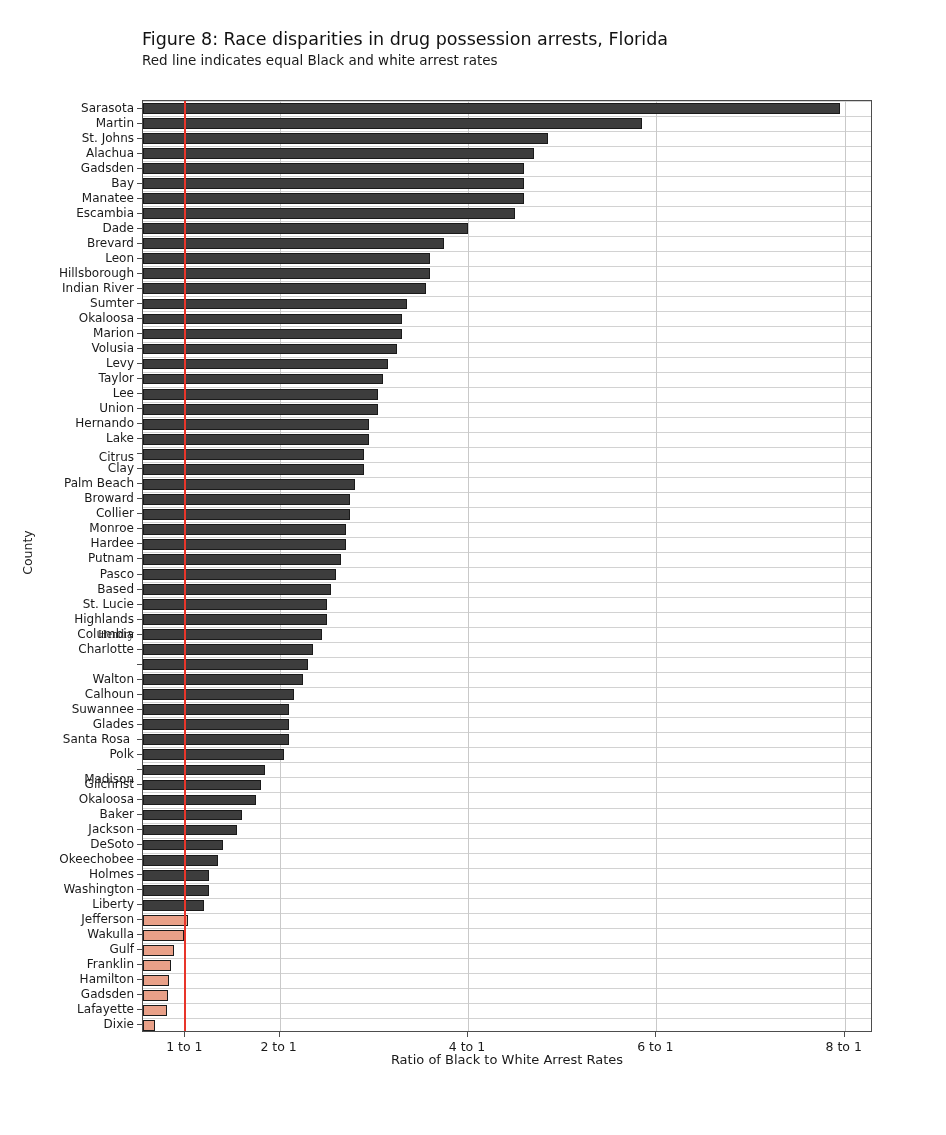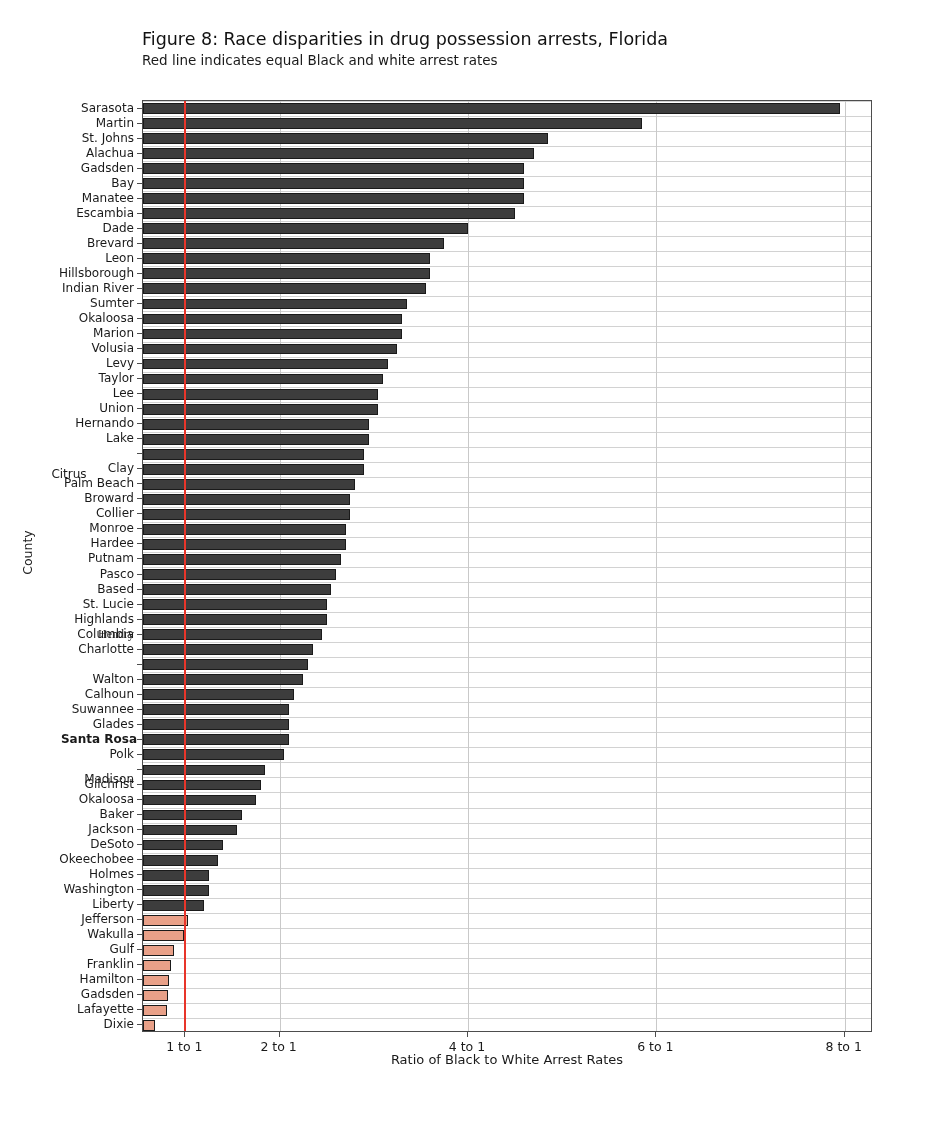--- a/index.html
+++ b/index.html
@@ -330,21 +330,21 @@
     <div class="ytick-label" style="width: 130px; left: 4px; top: 372.097px;">Taylor</div>
     <div class="ytick-mark" style="left: 137px; top: 378.097px;"></div>
     <div class="ytick-label" style="width: 130px; left: 4px; top: 387.129px;">Lee</div>
     <div class="ytick-mark" style="left: 137px; top: 393.129px;"></div>
     <div class="ytick-label" style="width: 130px; left: 4px; top: 402.161px;">Union</div>
     <div class="ytick-mark" style="left: 137px; top: 408.161px;"></div>
     <div class="ytick-label" style="width: 130px; left: 4px; top: 417.194px;">Hernando</div>
     <div class="ytick-mark" style="left: 137px; top: 423.194px;"></div>
     <div class="ytick-label" style="width: 130px; left: 4px; top: 432.226px;">Lake</div>
     <div class="ytick-mark" style="left: 137px; top: 438.226px;"></div>
-    <div class="ytick-label" style="width: 130px; left: 4px; top: 468px; text-align: center;">Citrus</div>
+    <div class="ytick-label" style="width: 130px; left: 4px; top: 451px;">Citrus</div>
     <div class="ytick-mark" style="left: 137px; top: 453.258px;"></div>
     <div class="ytick-label" style="width: 130px; left: 4px; top: 462.29px;">Clay</div>
     <div class="ytick-mark" style="left: 137px; top: 468.29px;"></div>
     <div class="ytick-label" style="width: 130px; left: 4px; top: 477.323px;">Palm Beach</div>
     <div class="ytick-mark" style="left: 137px; top: 483.323px;"></div>
     <div class="ytick-label" style="width: 130px; left: 4px; top: 492.355px;">Broward</div>
     <div class="ytick-mark" style="left: 137px; top: 498.355px;"></div>
     <div class="ytick-label" style="width: 130px; left: 4px; top: 507.387px;">Collier</div>
     <div class="ytick-mark" style="left: 137px; top: 513.387px;"></div>
     <div class="ytick-label" style="width: 130px; left: 4px; top: 522.419px;">Monroe</div>
@@ -368,21 +368,21 @@
     <div class="ytick-label" style="width: 130px; left: 4px; top: 628px; font-family: Liberation Serif, serif;">Hendry</div>
     <div class="ytick-mark" style="left: 137px; top: 663.71px;"></div>
     <div class="ytick-label" style="width: 130px; left: 4px; top: 672.742px;">Walton</div>
     <div class="ytick-mark" style="left: 137px; top: 678.742px;"></div>
     <div class="ytick-label" style="width: 130px; left: 4px; top: 687.774px;">Calhoun</div>
     <div class="ytick-mark" style="left: 137px; top: 693.774px;"></div>
     <div class="ytick-label" style="width: 130px; left: 4px; top: 702.806px;">Suwannee</div>
     <div class="ytick-mark" style="left: 137px; top: 708.806px;"></div>
     <div class="ytick-label" style="width: 130px; left: 4px; top: 717.839px;">Glades</div>
     <div class="ytick-mark" style="left: 137px; top: 723.839px;"></div>
-    <div class="ytick-label" style="width: 130px; left: 7px; top: 732.871px; font-weight: bold;">Santa Rosa</div>
+    <div class="ytick-label" style="width: 130px; left: 0; top: 732.871px;">Santa Rosa</div>
     <div class="ytick-mark" style="left: 137px; top: 738.871px;"></div>
     <div class="ytick-label" style="width: 130px; left: 4px; top: 747.903px;">Polk</div>
     <div class="ytick-mark" style="left: 137px; top: 753.903px;"></div>
     <div class="ytick-label" style="width: 130px; left: 4px; top: 773px;">Madison</div>
     <div class="ytick-mark" style="left: 137px; top: 768.935px;"></div>
     <div class="ytick-label" style="width: 130px; left: 4px; top: 777.968px;">Gilchrist</div>
     <div class="ytick-mark" style="left: 137px; top: 783.968px;"></div>
     <div class="ytick-label" style="width: 130px; left: 4px; top: 793px;">Okaloosa</div>
     <div class="ytick-mark" style="left: 137px; top: 799px;"></div>
     <div class="ytick-label" style="width: 130px; left: 4px; top: 808.032px;">Baker</div>

